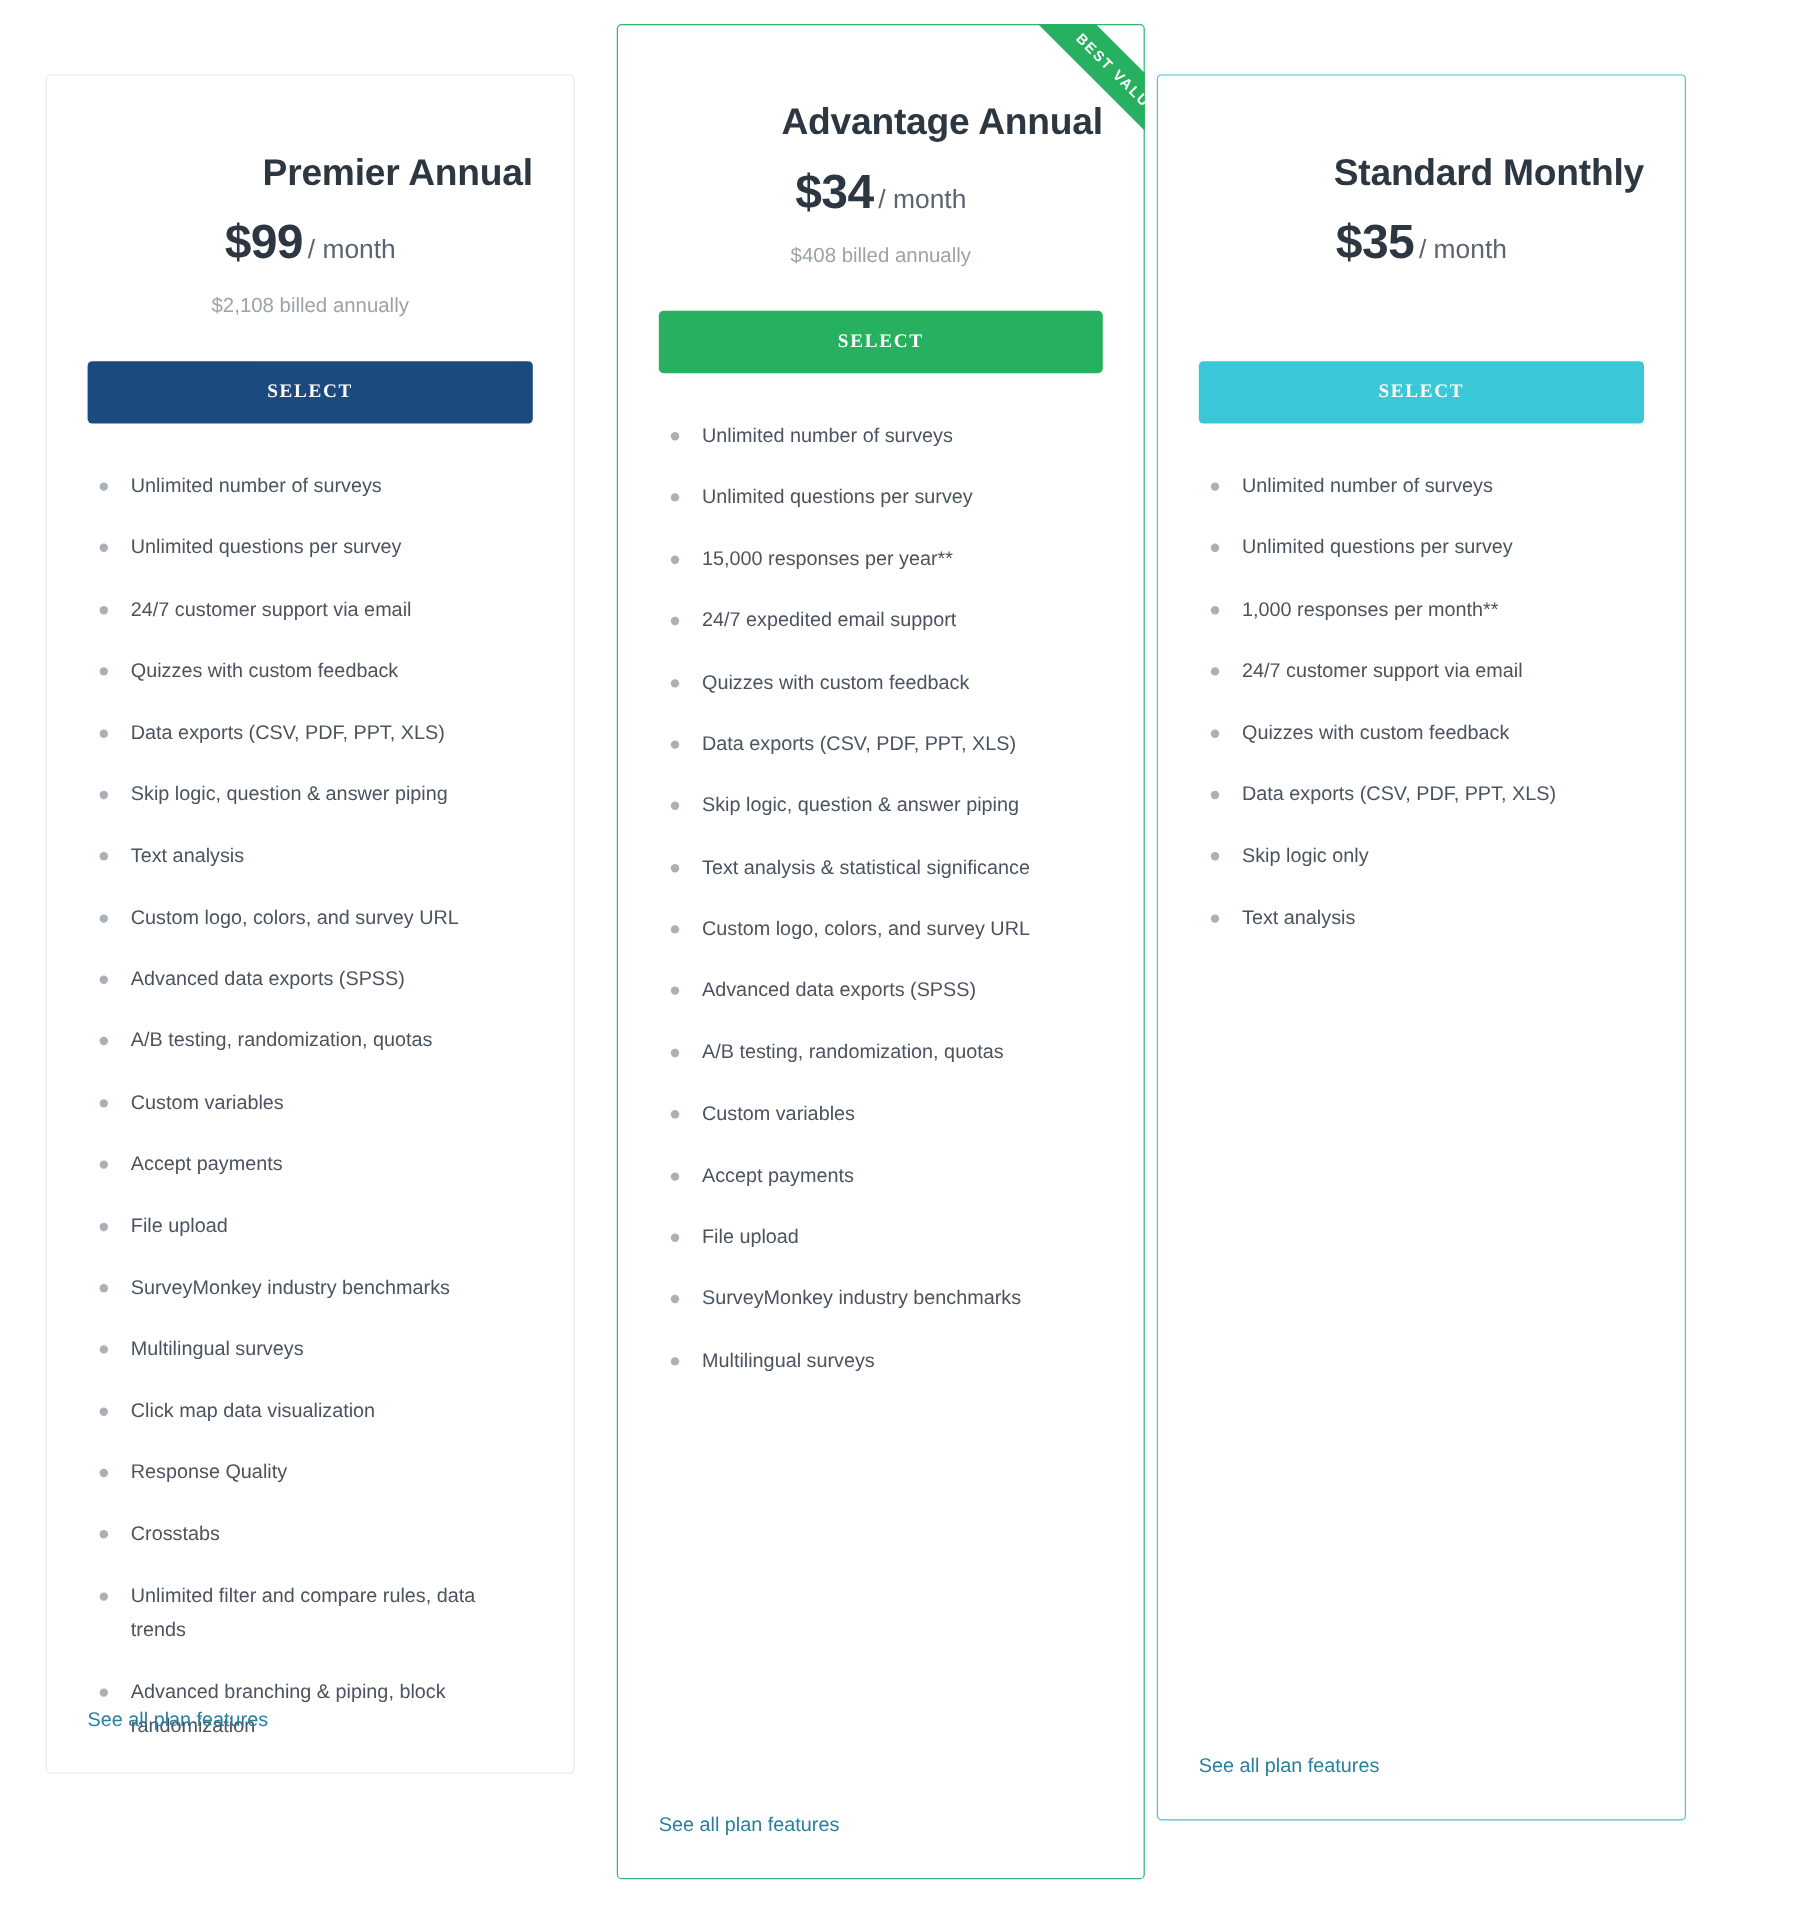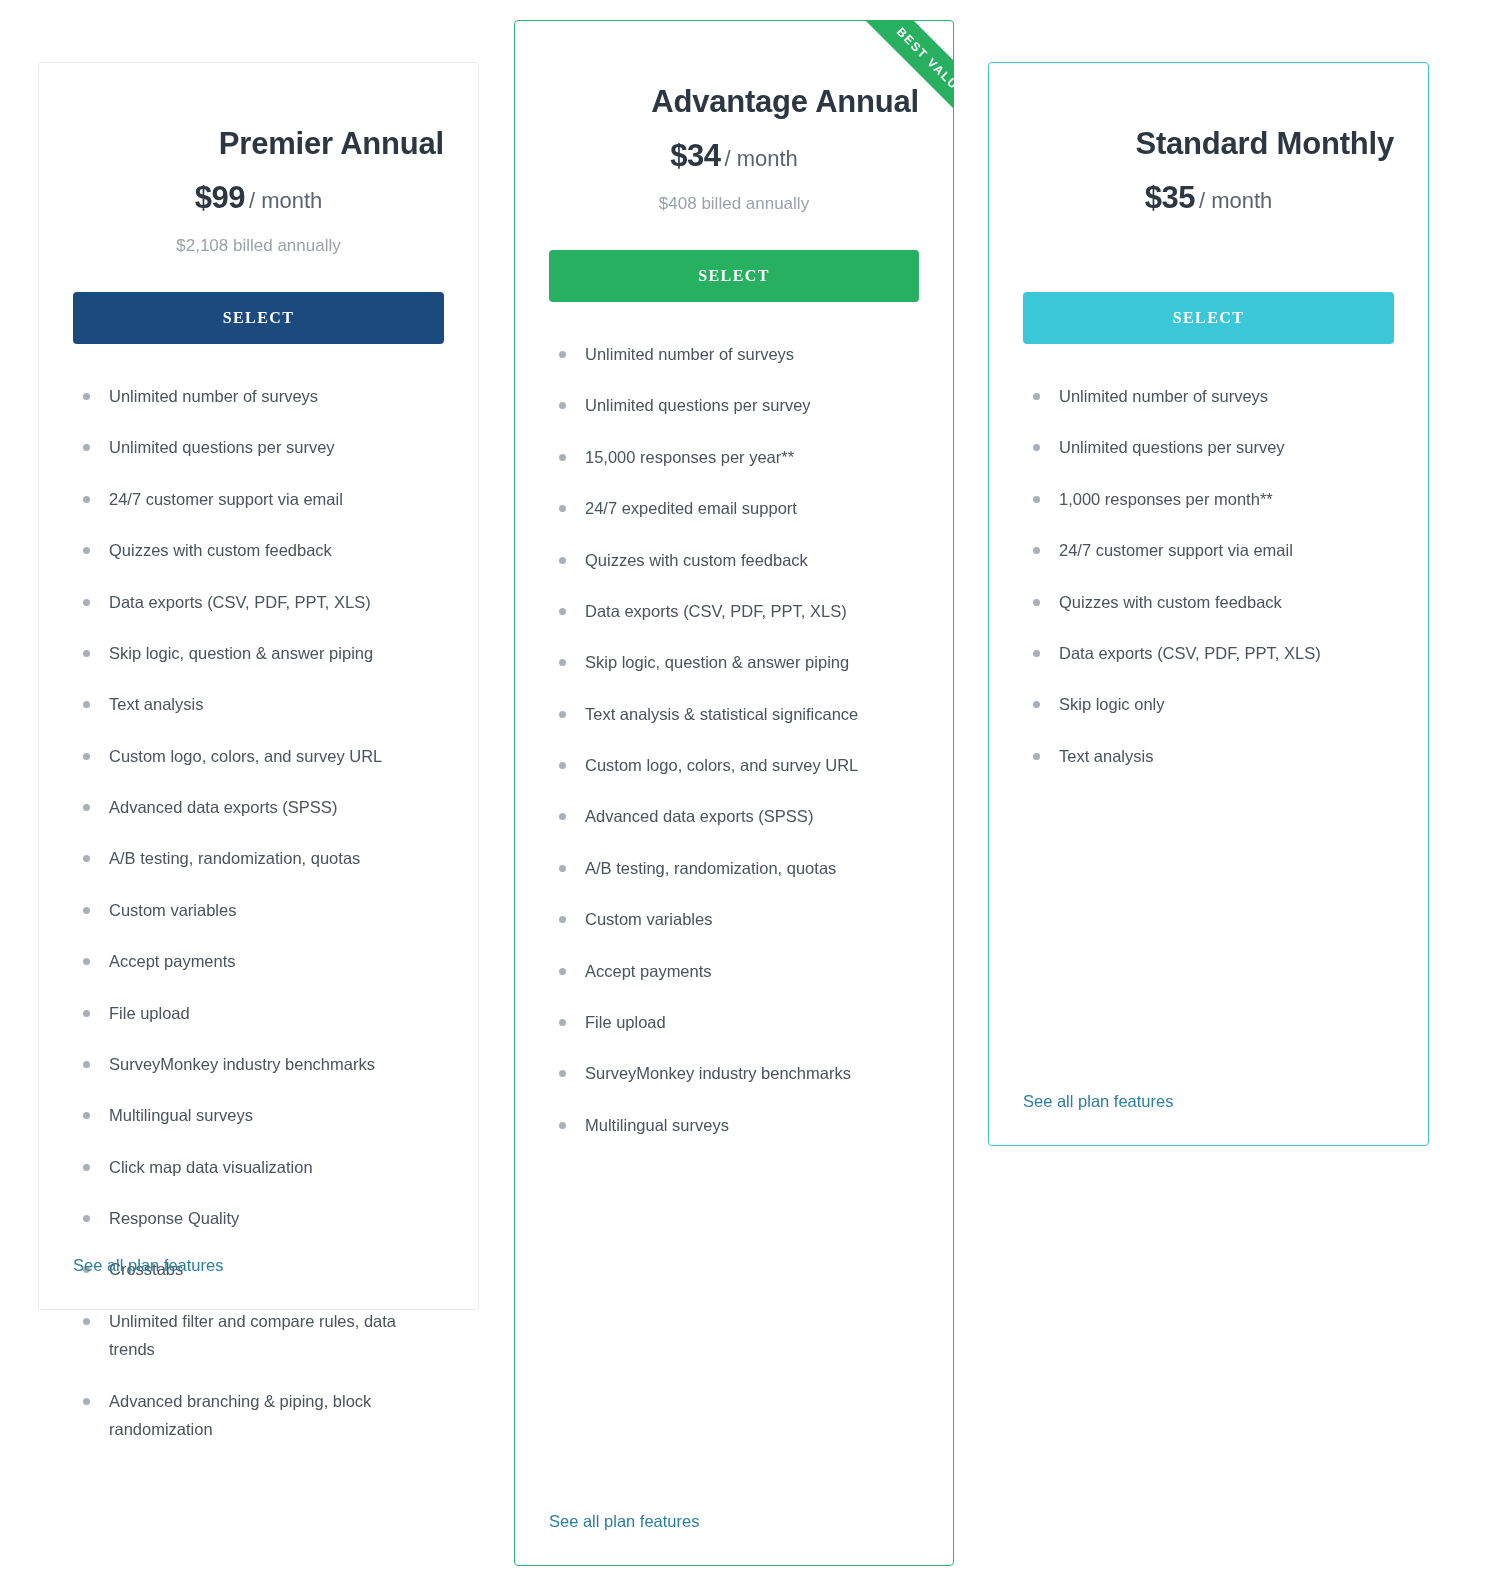--- a/index.html
+++ b/index.html
@@ -29,34 +29,34 @@
     border: 1px solid #e7e9ea;
     border-radius: 4px;
     box-sizing: border-box;
     padding: 0 34px;
   }
 
   
   .card-premier {
     left: 38px;
     width: 441px;
-    height: 1248px;
+    height: 1416px;
   }
   .card-advantage {
     left: 514px;
     width: 440px;
     top: 20px;
     height: 1546px;
     border-color: #2ab573;
     overflow: visible;
   }
   .card-standard {
-    left: 988px;
+    left: 964px;
     width: 441px;
-    height: 1084px;
+    height: 1455px;
     border-color: #3ac8d8;
   }
 
   
   .ribbon-clip {
     position: absolute;
     top: -1px;
     right: -1px;
     width: 132px;
     height: 132px;
@@ -93,21 +93,21 @@
     margin: 0;
     padding-top: 63px;
     letter-spacing: -0.2px;
   }
   .price-row {
     text-align: center;
     margin-top: 18px;
     white-space: nowrap;
   }
   .price-amount {
-    font-size: 31px;
+    font-size: 40px;
     font-weight: bold;
     color: #2d3742;
     letter-spacing: -0.5px;
   }
   .price-period {
     font-size: 22px;
     color: #5b6470;
     margin-left: 4px;
   }
   .billed-note {

